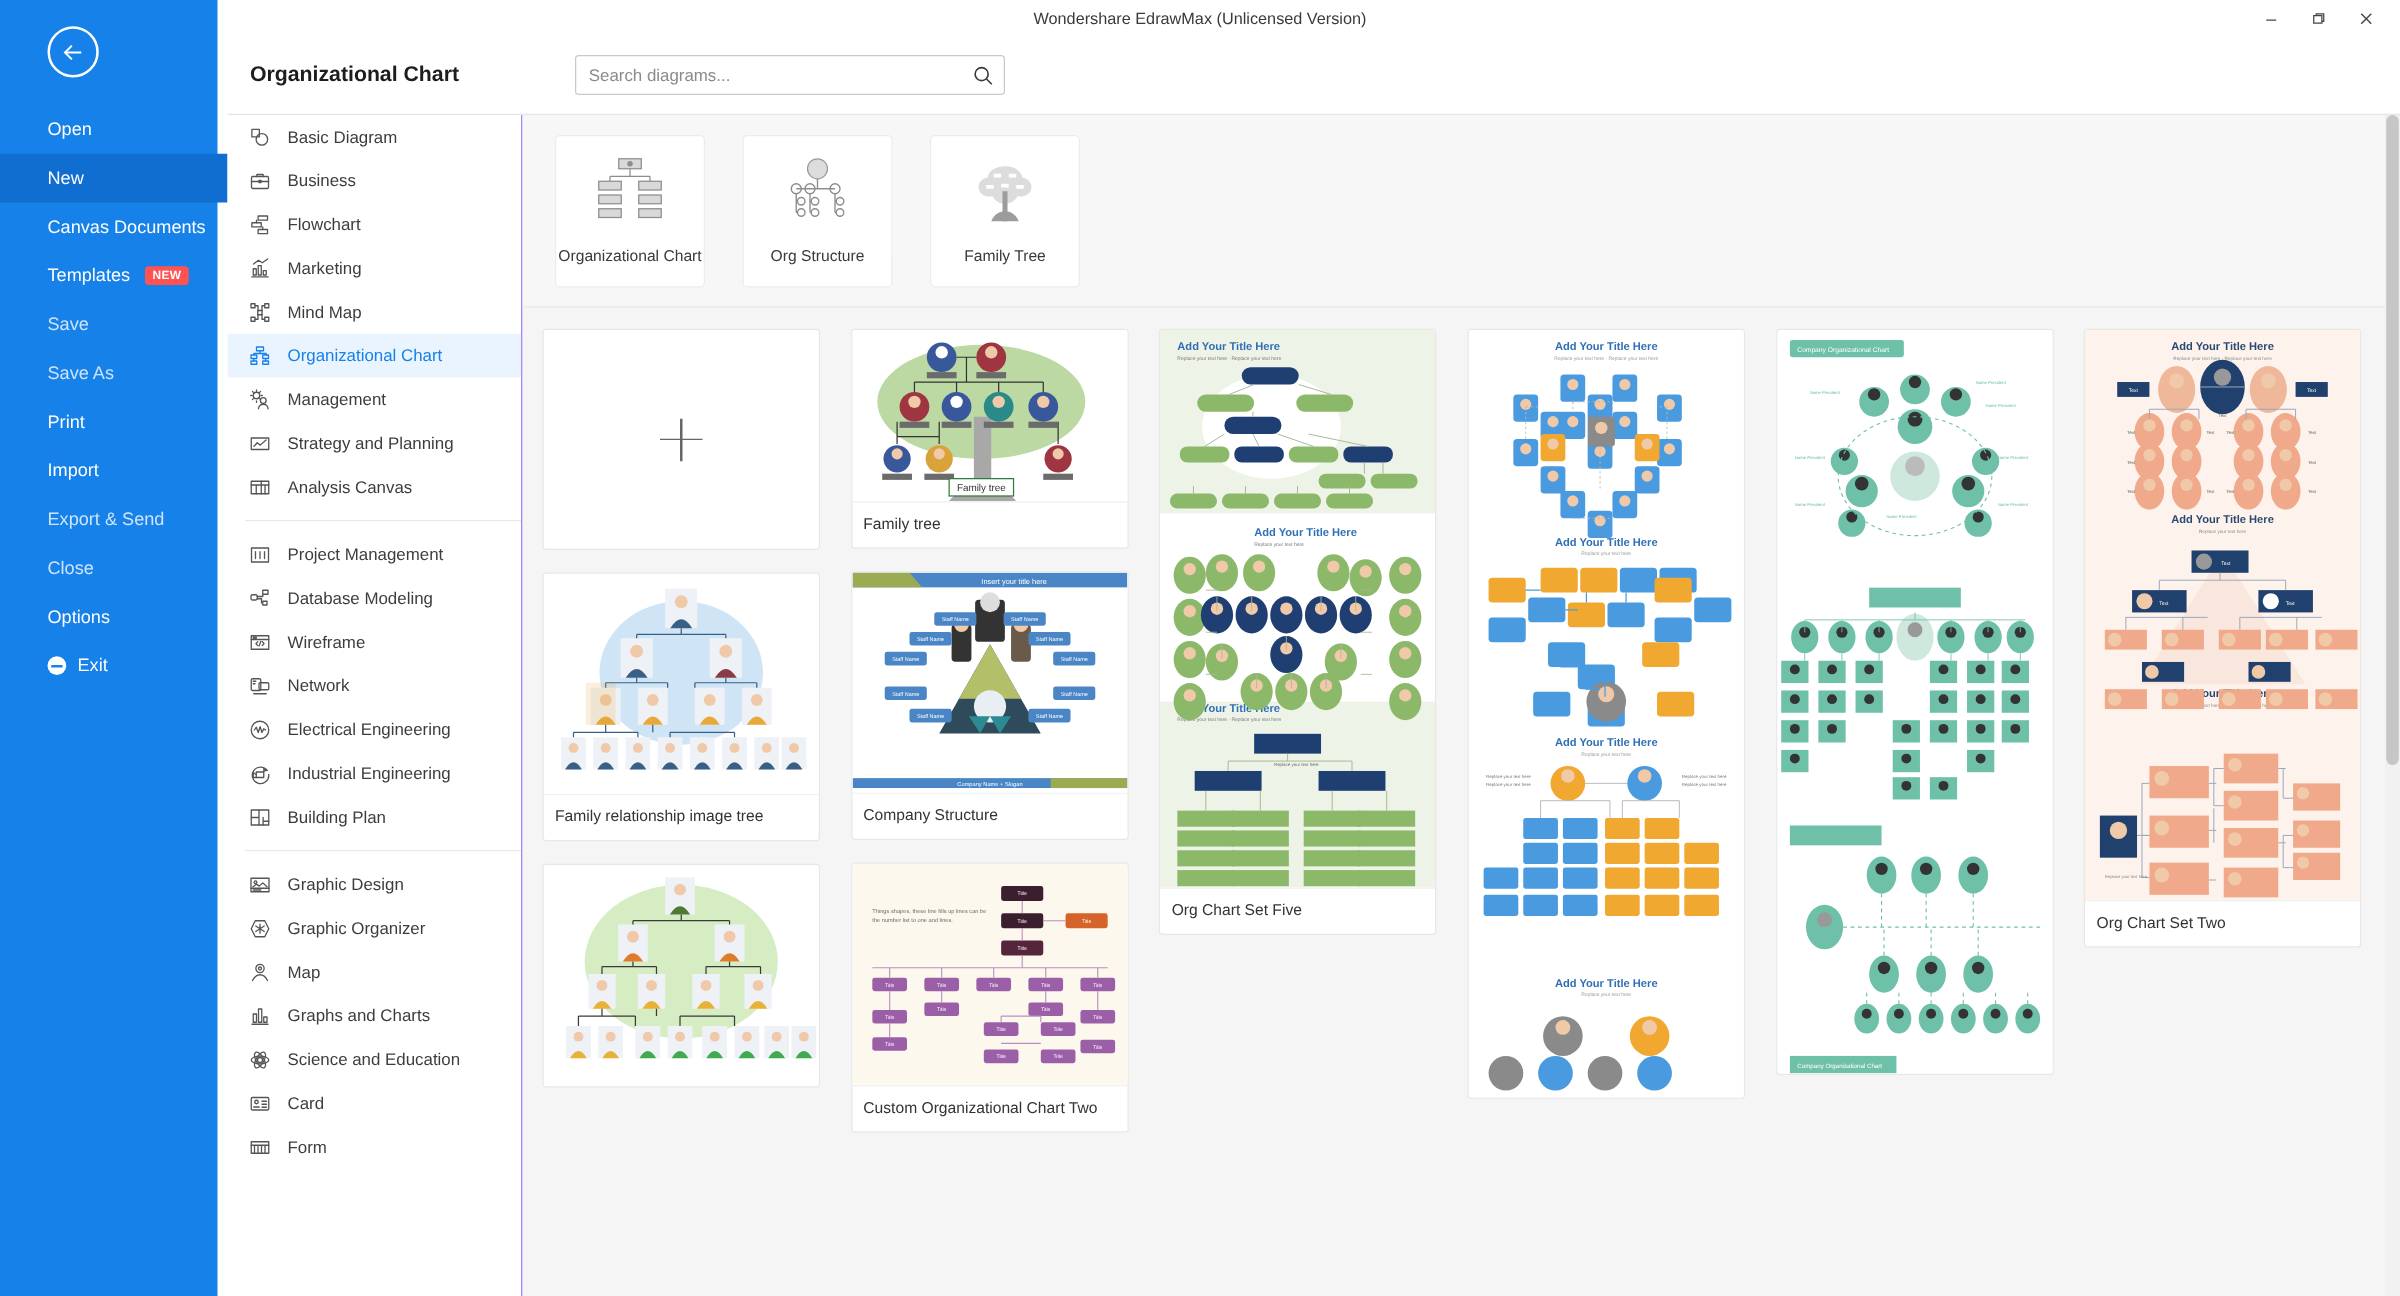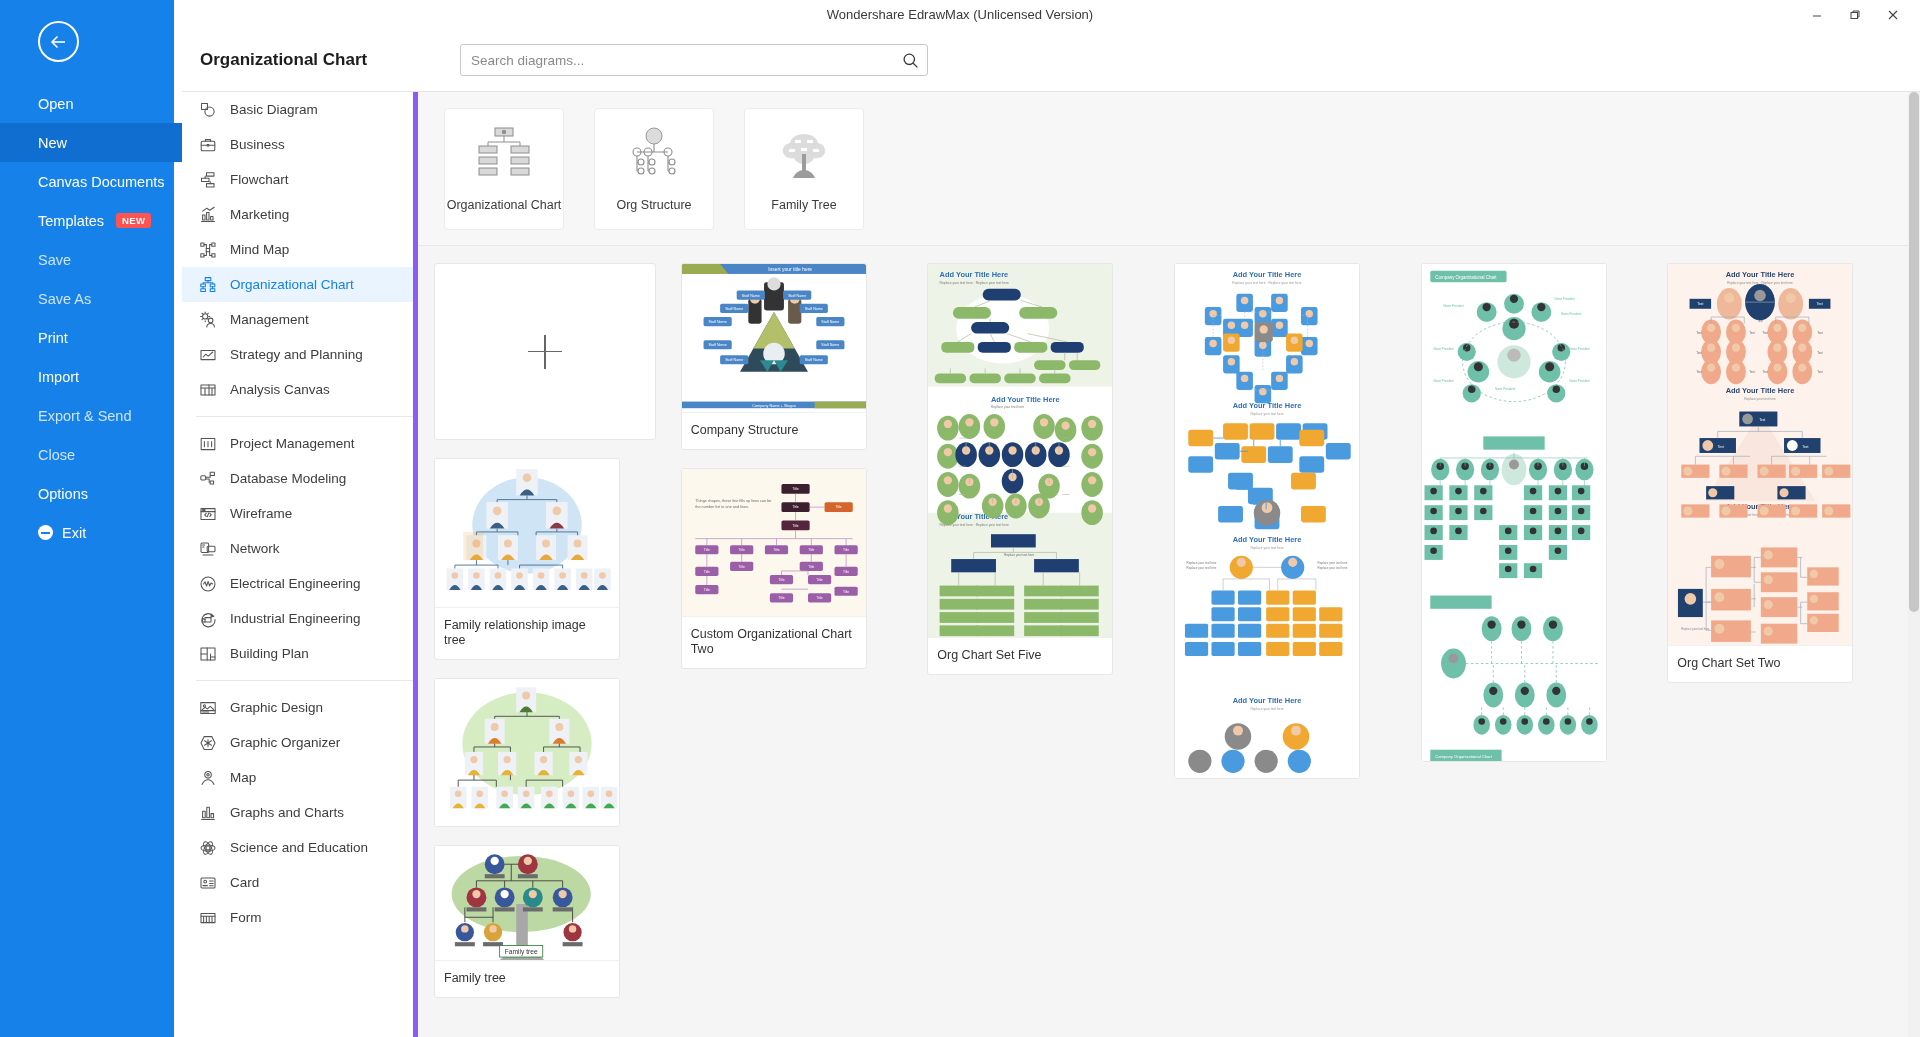--- a/index.html
+++ b/index.html
@@ -78,39 +78,39 @@
   .header {
     position: absolute; left: 182px; top: 30px; width: 1738px; height: 62px;
     background: #ffffff; border-bottom: 1px solid #e6e6e6;
   }
   .page-title {
     position: absolute; left: 18px; top: 20px;
     font-size: 17px; font-weight: bold; color: #1d1d1d;
   }
   .search-wrap {
     position: absolute; left: 278px; top: 14px;
-    width: 468px; height: 32px;
+    width: 344px; height: 32px;
     border: 1px solid #c9c9c9; border-radius: 3px; background: #fff;
     display: flex; align-items: center;
   }
   .search-input {
     flex: 1; border: none; outline: none; height: 30px;
     padding: 0 10px; font-size: 13.5px; color: #333;
     font-family: "Liberation Sans", sans-serif; background: transparent;
   }
   .search-input::placeholder { color: #8a8a8a; }
   .search-btn {
     width: 34px; height: 30px; display:flex; align-items:center; justify-content:center;
     cursor: pointer; color:#3a3a3a;
   }
 
   
   .catcol {
     position: absolute; left: 182px; top: 92px; width: 236px; height: 945px;
-    background: #ffffff; border-right: 5px solid #8b5cf6; overflow: hidden;
+    background: #ffffff; border-right: 1px solid #8b5cf6; overflow: hidden;
   }
   .cat-item {
     height: 35px; display: flex; align-items: center; padding-left: 16px;
     font-size: 13.5px; color: #3d3d3d; cursor: pointer; gap: 13px;
   }
   .cat-item.active { background: #eaf4fe; color: #1681e8; }
   .cat-item.active .cat-ico { color: #1681e8; }
   .cat-ico { width: 19px; height: 19px; display:flex; align-items:center; justify-content:center; color:#555; flex:none;}
   .cat-divider { height: 1px; background: #e9e9e9; margin: 9px 0 9px 14px; }
 
@@ -133,21 +133,21 @@
 
   
   .gallery {
     position: absolute; left: 0; top: 155px; width: 1490px; height: 790px;
     padding: 16px 14px 0 16px;
     column-count: 6; column-gap: 20px;
   }
   .tcard {
     break-inside: avoid; background: #fff; border: 1px solid #e7e7e7;
     border-radius: 3px; margin-bottom: 18px; overflow: hidden; cursor: pointer;
-    width: 186px;
+    width: 222px;
   }
   .thumb { width: 100%; display:block; background:#fff; }
   .tname {
     font-size: 12.5px; color: #333; padding: 10px 9px 11px 9px;
     border-top: 1px solid #f0f0f0; line-height: 1.2;
   }
   .blank-card {
     width: 222px; height: 177px; background:#fff; border:1px solid #e7e7e7;
     border-radius:3px; display:flex; align-items:center; justify-content:center;
     margin-bottom: 18px; break-inside: avoid; cursor: pointer;

